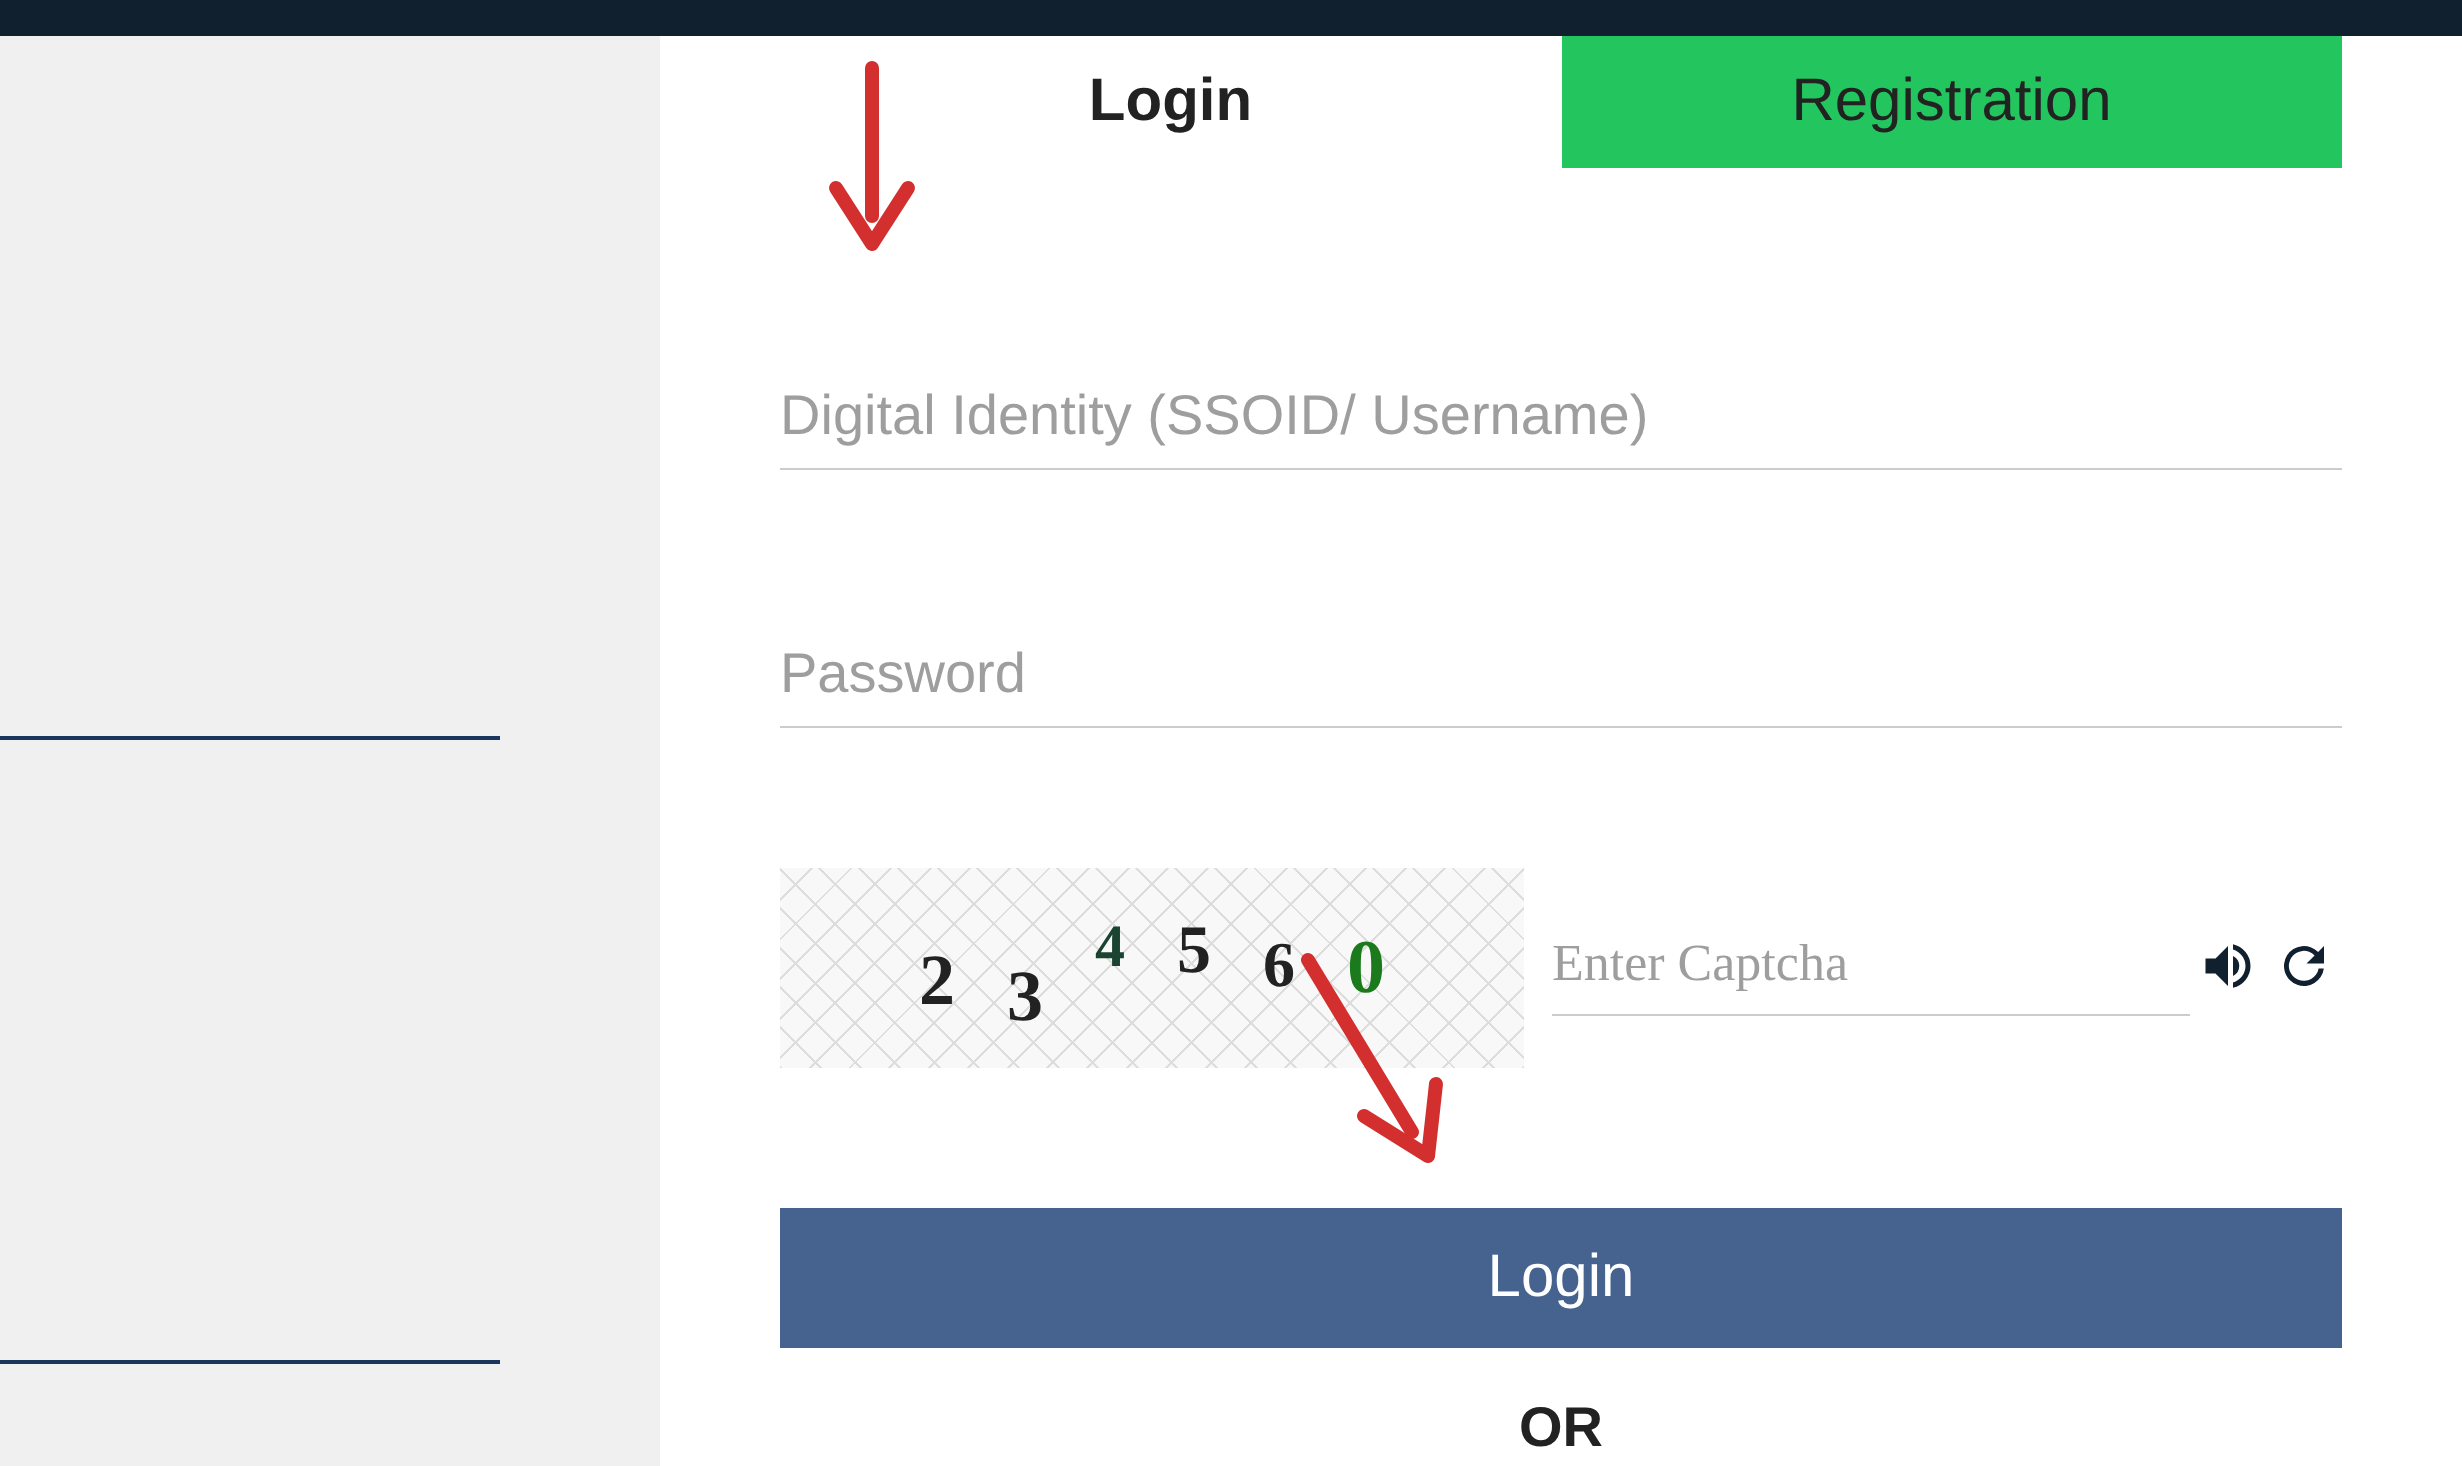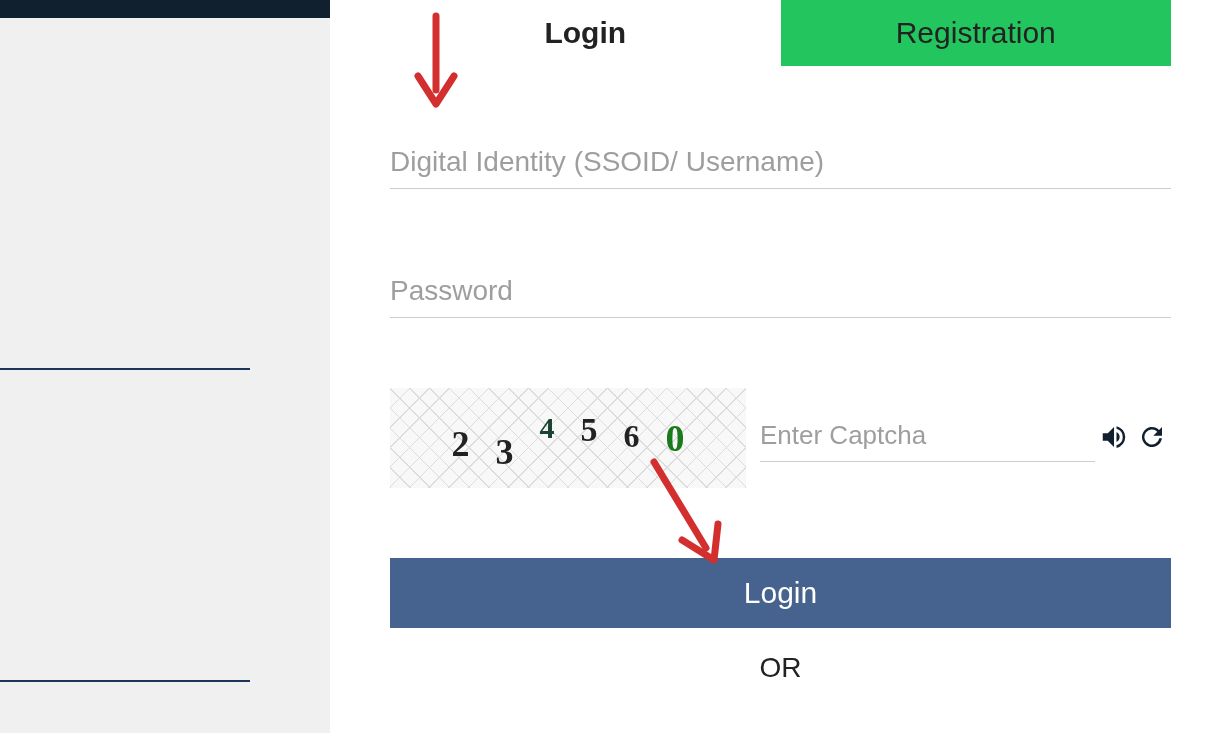--- a/index.html
+++ b/index.html
@@ -2,50 +2,50 @@
 <html><head>
 <meta charset="utf-8">
 <style>
 * { box-sizing: border-box; margin: 0; padding: 0; }
 body { font-family: "Segoe UI", Arial, sans-serif; background: #fff; width: 1231px; height: 733px; overflow: hidden; position: relative; }
 .topbar { background: #11202f; height: 18px; width: 100%; }
 .sidebar { position: absolute; left: 0; top: 18px; width: 330px; height: 715px; background: #f0f0f0; }
 .sidebar-line { border-bottom: 2px solid #1a365d; width: 250px; margin-left: 0; }
 .line1 { margin-top: 350px; }
 .line2 { margin-top: 310px; }
-.main { position: absolute; left: 330px; top: 0; right: 0; height: 590px; background: #fff; padding: 0 60px 0 60px; }
+.main { position: absolute; left: 330px; top: 18px; right: 0; height: 590px; background: #fff; padding: 0 60px 0 60px; }
 .tabs { display: flex; align-items: flex-start; height: 80px; }
 .tab { flex: 1; text-align: center; font-size: 30px; padding: 16px 0; color: #222; cursor: pointer; }
 .tab-active { font-weight: 700; background: #fff; }
 .tab-inactive { background: #22c55e; font-weight: 400; }
-.form-area { margin-top: 60px; }
+.form-area { margin-top: 88px; }
 .textfield { width: 100%; border: none; border-bottom: 1px solid #ccc; font-size: 28px; color: #9e9e9e; padding: 6px 0 10px 0; background: transparent; outline: none; font-family: inherit; }
 .textfield::placeholder { color: #9e9e9e; }
 .field-gap { height: 80px; }
 .captcha-row { display: flex; align-items: center; margin-top: 70px; gap: 14px; }
 .captcha-img { width: 470px; height: 100px; position: relative; background:
   repeating-linear-gradient(45deg, #ddd 0 1px, transparent 1px 14px),
   repeating-linear-gradient(-45deg, #ddd 0 1px, transparent 1px 14px),
   #f8f8f8;
   display: flex; align-items: center; justify-content: center; gap: 26px;
   font-family: Georgia, "Times New Roman", serif; font-weight: bold; font-size: 36px;
 }
 .cd { display:inline-block; }
 .c1{color:#222;transform:translateY(6px);}
 .c2{color:#222;transform:translateY(14px);}
 .c3{color:#1b4332;font-size:30px;transform:translateY(-10px);}
 .c4{color:#222;font-size:34px;transform:translateY(-8px);}
 .c5{color:#222;font-size:32px;transform:translateY(-2px);}
 .c6{color:#1b7a1b;font-size:38px;}
 .captcha-input-wrap { flex:1; display:flex; align-items:center; }
-.captcha-input { flex:1; border:none; border-bottom:1px solid #ccc; font-size:26px; color:#3b82f6; padding:6px 0 10px 0; background:transparent; outline:none; font-family:Liberation Sans, sans-serif; }
+.captcha-input { flex:1; border:none; border-bottom:1px solid #ccc; font-size:26px; color:#3b82f6; padding:6px 0 10px 0; background:transparent; outline:none; font-family:Liberation Serif, serif; }
 .captcha-input::placeholder{color:#9e9e9e;}
 .icon-btn { background:none; border:none; cursor:pointer; padding:4px; color:#11202f; }
 .login-btn { width:100%; background:#46628e; color:#fff; font-size:30px; border:none; padding:18px 0; margin-top:70px; cursor:pointer; font-family:inherit; }
-.or-text { text-align:center; font-size:28px; font-weight:400; margin-top:24px; color:#222; }
+.or-text { text-align:center; font-size:28px; font-weight:700; margin-top:24px; color:#222; }
 .arrow { position:absolute; pointer-events:none; }
 .arrow svg { display:block; }
 </style>
 </head>
 <body>
 
 <div class="topbar"></div>
 
 <div class="sidebar">
   <div class="sidebar-line line1"></div>

